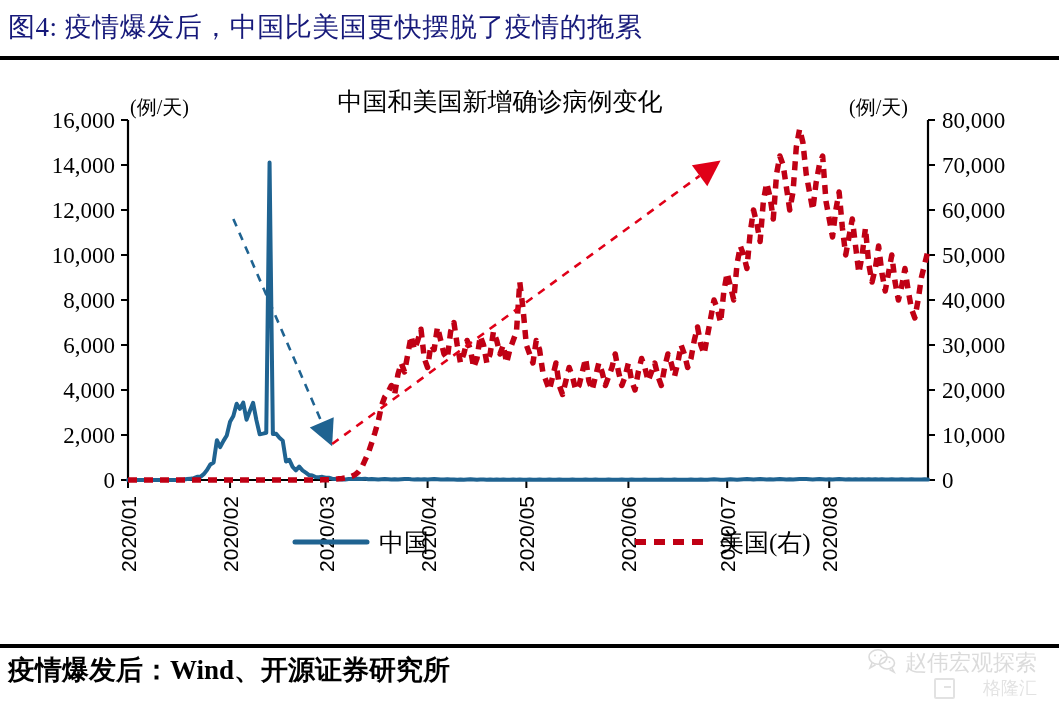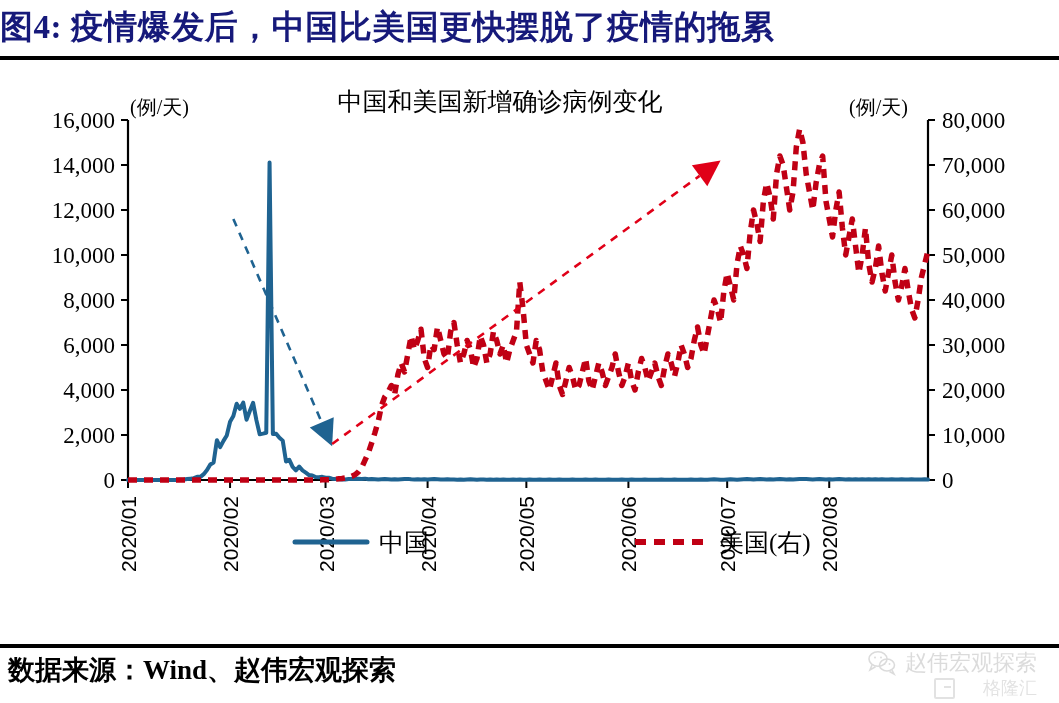--- a/index.html
+++ b/index.html
@@ -12,24 +12,25 @@
   }
   #root{position:relative;width:1059px;height:703px;}
 
   
   .header{
     position:absolute;left:0;top:0;width:1059px;height:54px;
     display:flex;align-items:center;
   }
   .fig-title{
     font-family:"Liberation Serif", serif;
-    font-weight:bold;
-    font-size:33px;
+    font-weight:normal;
+    font-size:27px;
     color:#16197a;
     letter-spacing:0.5px;
+    padding-left:8px;
     white-space:nowrap;
   }
   .rule-top{
     position:absolute;left:0;top:56px;width:1059px;height:4px;background:#000;
   }
 
   
   .rule-bottom{
     position:absolute;left:0;top:644px;width:1059px;height:4px;background:#000;
   }
@@ -38,21 +39,21 @@
     font-family:"Liberation Serif", serif;
     font-weight:bold;
     font-size:27px;
     color:#000;
     white-space:nowrap;
   }
 
   
   .wm{
     position:absolute;right:22px;top:648px;
-    display:flex;align-items:center;gap:8px;
+    display:flex;align-items:flex-start;gap:8px;
     opacity:.35;
   }
   .wm-text{
     font-family:"Liberation Sans", sans-serif;
     font-size:22px;color:#9a9a9a;white-space:nowrap;
   }
   .wm2{
     position:absolute;right:22px;top:676px;
     display:flex;align-items:center;gap:5px;opacity:.28;
   }
@@ -189,21 +190,21 @@
       <g id="g-legend">
           <line x1="295" y1="480" x2="367" y2="480" stroke="#1f6391" stroke-width="5" stroke-linecap="round"></line>
           <text x="379" y="489" text-anchor="start" class="legend-lbl">中国</text>
           <line x1="635" y1="480" x2="707" y2="480" stroke="#c00014" stroke-width="6" stroke-linecap="butt" stroke-dasharray="11 8"></line>
           <text x="719" y="489" text-anchor="start" class="legend-lbl">美国(右)</text>
         </g>
     </svg>
   </div>
 
   <div class="rule-bottom"></div>
-  <div class="source">数据来源：Wind、赵伟宏观探索</div>
+  <div class="source">疫情爆发后：Wind、开源证券研究所</div>
 
   <div class="wm">
     <svg width="30" height="26" viewBox="0 0 30 26">
       <ellipse cx="11" cy="9" rx="9" ry="7.2" fill="none" stroke="#9a9a9a" stroke-width="1.6"></ellipse>
       <path d="M5 15 L3 20 L8.5 16.8" fill="none" stroke="#9a9a9a" stroke-width="1.6"></path>
       <circle cx="8" cy="7.5" r="1" fill="#9a9a9a"></circle>
       <circle cx="14" cy="7.5" r="1" fill="#9a9a9a"></circle>
       <ellipse cx="20" cy="15" rx="7.5" ry="6" fill="none" stroke="#9a9a9a" stroke-width="1.6"></ellipse>
       <path d="M25 20 L27 24 L22.5 21.5" fill="none" stroke="#9a9a9a" stroke-width="1.6"></path>
       <circle cx="17.5" cy="14" r="0.9" fill="#9a9a9a"></circle>

